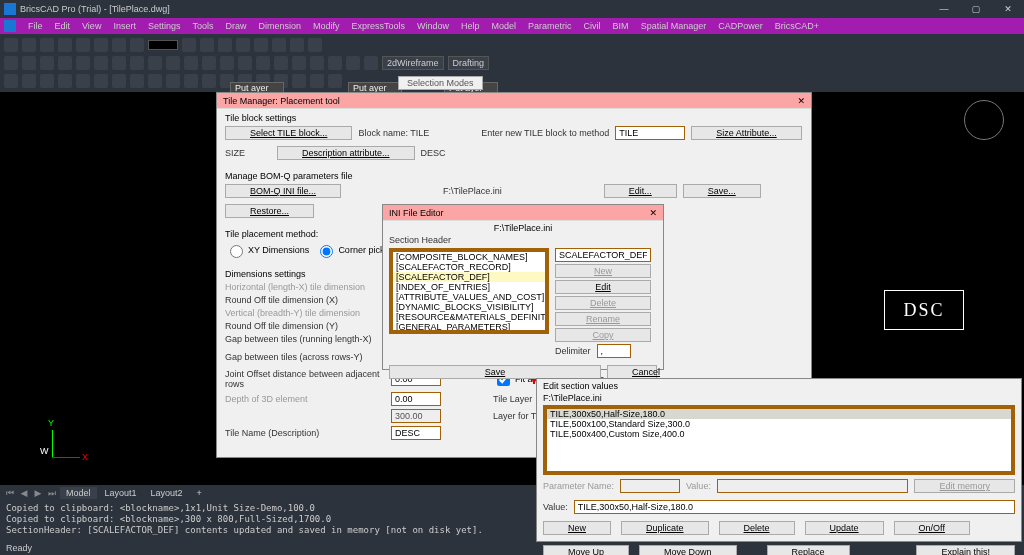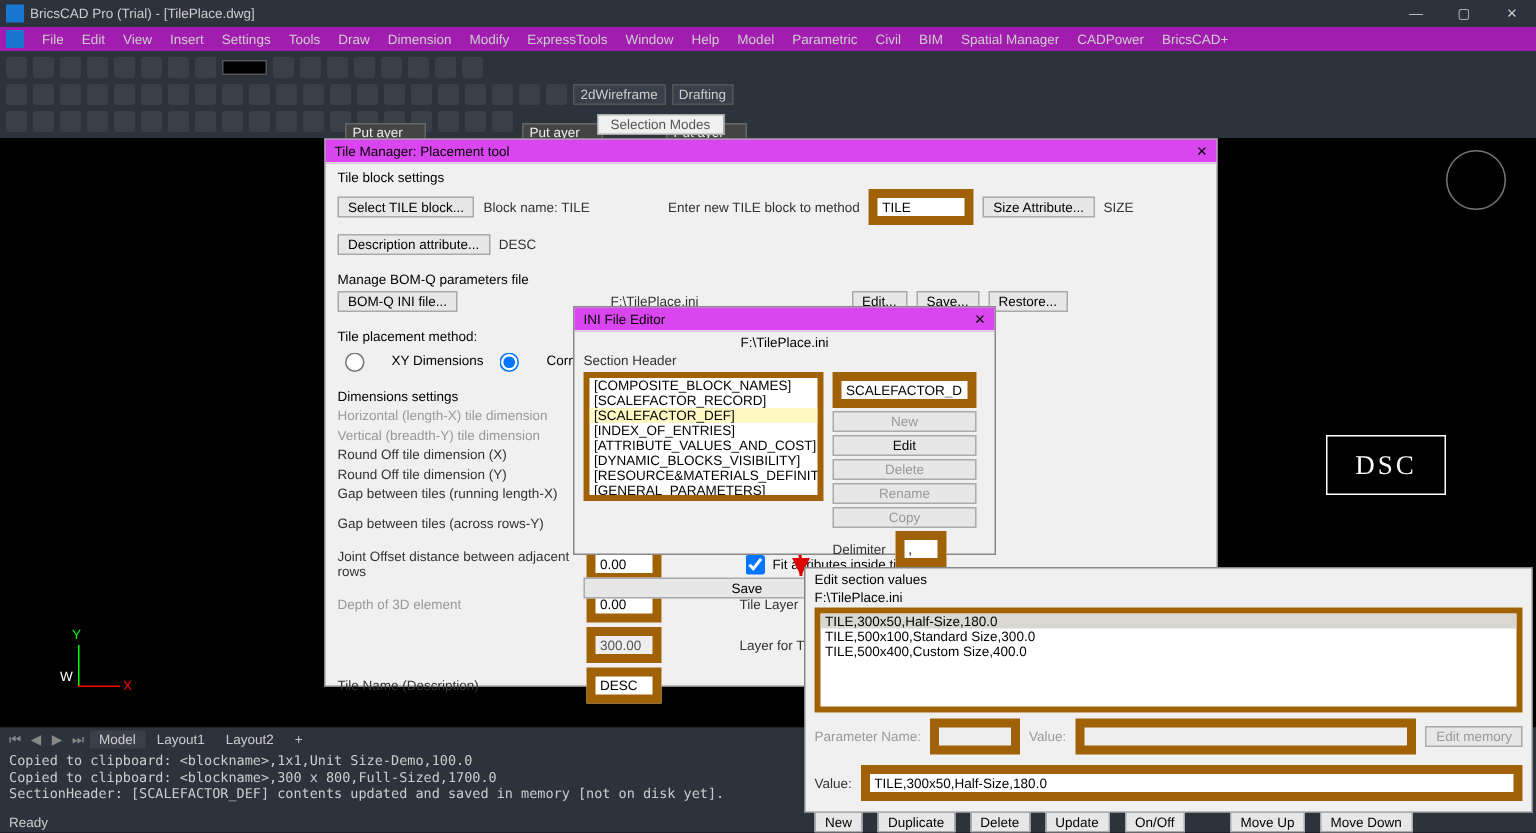--- a/index.html
+++ b/index.html
@@ -28,31 +28,31 @@
   .compass { position:absolute; right:20px; top:100px; width:40px; height:40px; border:1px solid #777; border-radius:50%; }
   .dsc-box { position:absolute; right:60px; top:290px; width:80px; height:40px; border:1px solid #fff; color:#fff; font-size:18px; display:flex; align-items:center; justify-content:center; font-family:serif; letter-spacing:2px; }
   .model-tabs { position:absolute; left:0; bottom:54px; height:16px; background:#2d333c; display:flex; align-items:center; gap:2px; padding:0 4px; font-size:9px; width:100%; }
   .model-tabs .arrow { width:12px; text-align:center; color:#888; }
   .model-tabs .mtab { padding:1px 6px; }
   .model-tabs .mtab.active { background:#3a4049; }
   .cmdlog { position:absolute; left:0; bottom:14px; right:0; height:40px; background:#2d333c; color:#ccc; font-family:Consolas,monospace; font-size:9px; padding:2px 6px; line-height:1.2; white-space:pre; overflow:hidden; }
   .status { position:absolute; left:0; bottom:0; right:0; height:14px; background:#2d333c; color:#ccc; font-size:9px; padding:0 6px; display:flex; align-items:center; }
 
   .dlg { position:absolute; background:#f0f0f0; border:1px solid #888; color:#000; font-size:9px; }
-  .dlg-title { height:16px; background:#d946ef; display:flex; align-items:center; padding:0 6px; border-bottom:1px solid #ddd; }
+  .dlg-title { height:16px; background:#fca5a5; display:flex; align-items:center; padding:0 6px; border-bottom:1px solid #ddd; }
   .dlg-title .x { margin-left:auto; }
   .grp { border:0; padding:4px 8px; }
   .grp-title { color:#000; margin-bottom:3px; }
   .row { display:flex; align-items:center; gap:6px; margin-bottom:3px; flex-wrap:wrap; }
-  .btn { background:#e7e7e7; border:1px solid #aaa; padding:1px 6px; font-size:9px; }
+  .btn { background:#e7e7e7; border:1px solid #aaa; padding:1px 24px; font-size:9px;text-decoration:underline; }
   .btn.default { border:1px solid #0a63b8; }
-  .txt { background:#fff; border:6px solid #a16207; padding:1px 3px; font-size:9px; }
+  .txt { background:#fff; border:1px solid #a16207; padding:1px 3px; font-size:9px; }
   .lbl { color:#333; }
   .lbl.dim { color:#999; }
-  .radio { display:flex; align-items:center; gap:15px; }
+  .radio { display:flex; align-items:center; gap:2px; }
   .chk { display:flex; align-items:center; gap:2px; }
   .listbox { background:#fff; border:4px solid #a16207; overflow:hidden; }
   .listbox .item { padding:0 3px; white-space:nowrap; }
   .listbox .item.sel { background:#fef9c3; }
   .listbox .item.sel2 { background:#d8d8d0; }
   .arrow-svg { position:absolute; pointer-events:none; }
 
   .dlg-main { left:216px; top:92px; width:596px; height:366px; }
   .dlg-ini  { left:382px; top:204px; width:282px; height:166px; z-index:2; }
   .dlg-edit { left:536px; top:378px; width:486px; height:164px; z-index:3; }
@@ -252,24 +252,24 @@
           <span>Fill a polygon</span>
         </label>
     </div>
   </div>
   <div class="grp">
     <div class="grp-title">Dimensions settings</div>
     <div class="row">
         <span class="lbl dim" style="width:150px">Horizontal (length-X) tile dimension</span>
       </div>
     <div class="row">
+        <span class="lbl" style="width:160px">Round Off tile dimension (X)</span>
+      </div>
+    <div class="row">
         <span class="lbl dim" style="width:150px">Vertical (breadth-Y) tile dimension</span>
-      </div>
-    <div class="row">
-        <span class="lbl" style="width:160px">Round Off tile dimension (X)</span>
       </div>
     <div class="row">
         <span class="lbl" style="width:160px">Round Off tile dimension (Y)</span>
       </div>
     <div class="row">
         <span class="lbl" style="width:160px">Gap between tiles (running length-X)</span>
       </div>
     <div class="row">
       <span class="lbl" style="width:160px">Gap between tiles (across rows-Y)</span>
       <input class="txt" style="width: 50px;" value="10.00">

